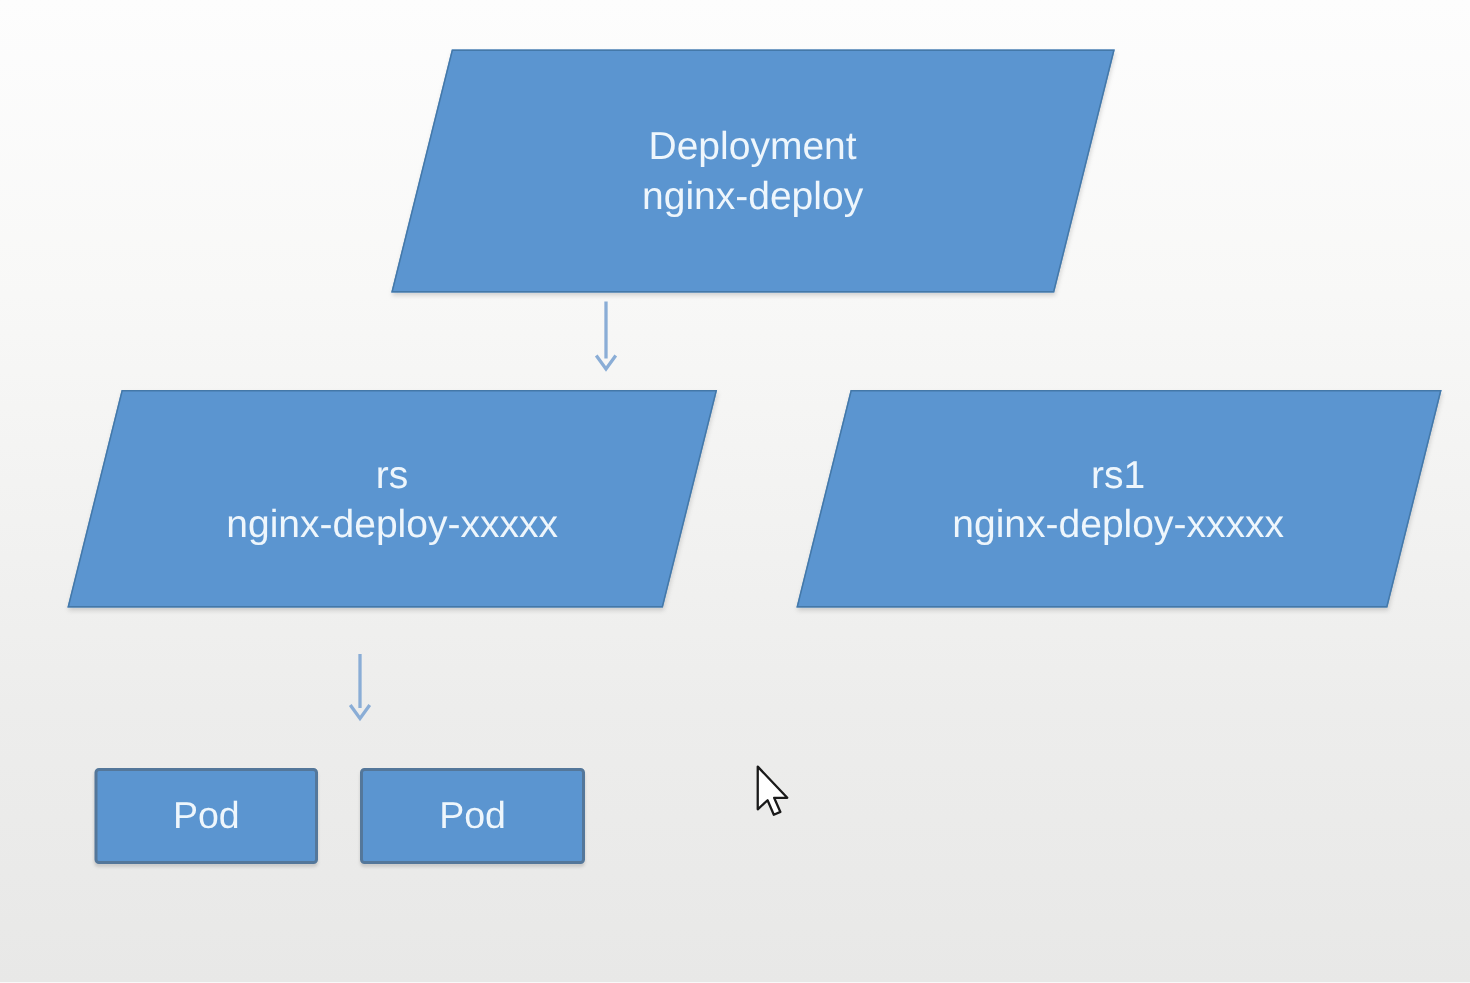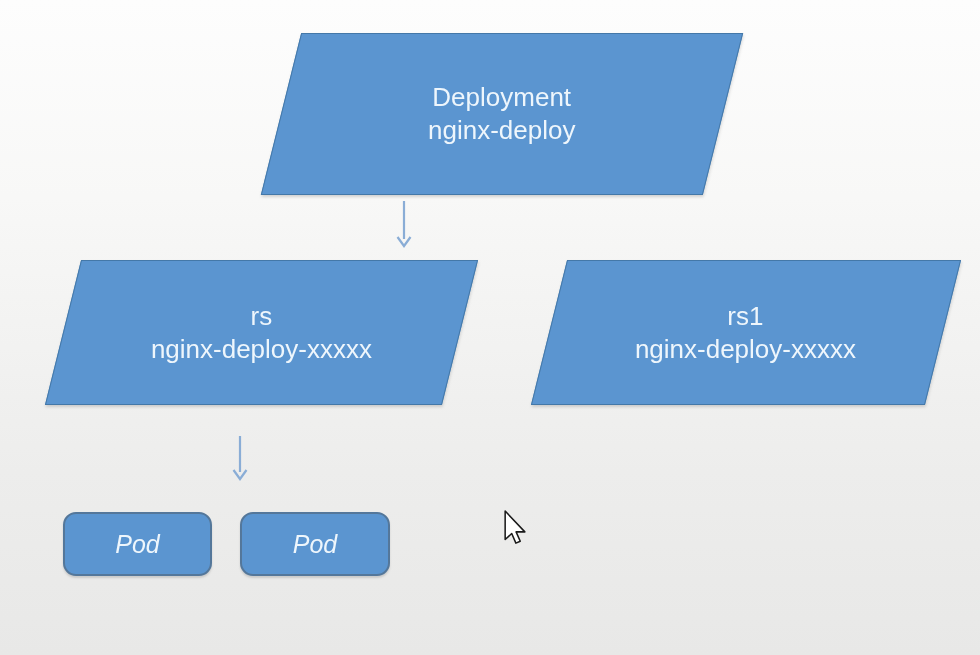--- a/index.html
+++ b/index.html
@@ -40,28 +40,27 @@
   .para-rs1        { left: 549px; top: 260px; width: 392px; height: 143px; }
 
   
   .pod {
     position: absolute;
     top: 512px;
     width: 145px;
     height: 60px;
     background: var(--shape_fill);
     border: 2px solid var(--pod_border);
-    border-radius: 13px;
+    border-radius: 3px;
     display: flex;
     align-items: center;
     justify-content: center;
     color: var(--text);
     font-size: 25px;
     box-shadow: 0 2px 2px rgba(110, 110, 110, 0.25);
-    font-style: italic;
   }
   .pod-1 { left: 63px; }
   .pod-2 { left: 240px; width: 146px; }
 
   
   .arrow {
     position: absolute;
     width: 20px;
     height: 50px;
   }

